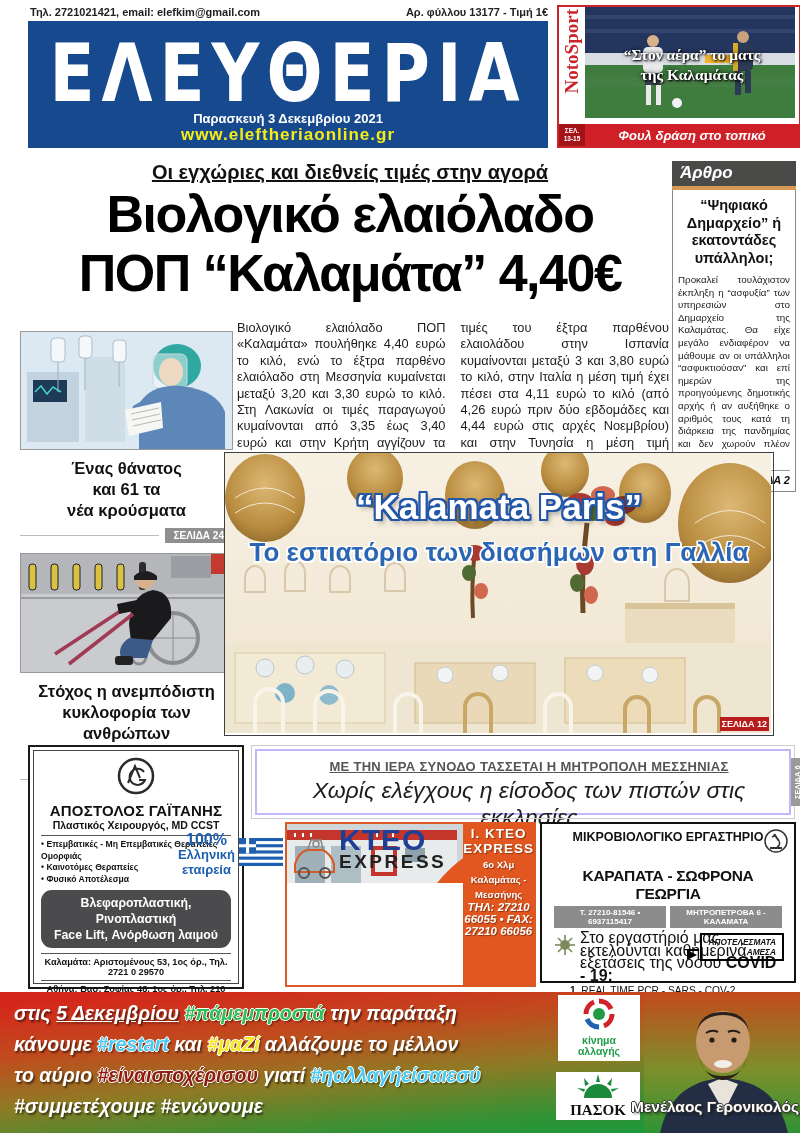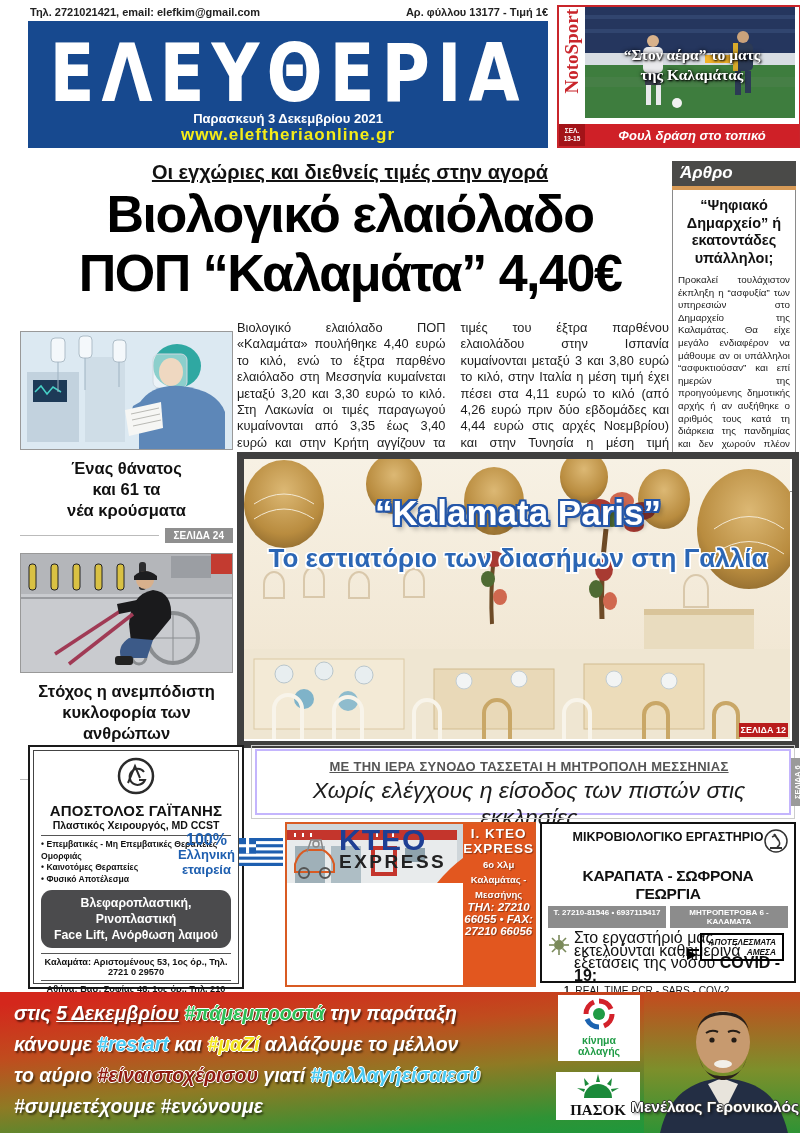--- a/index.html
+++ b/index.html
@@ -58,21 +58,21 @@
 
   
   .sidebar{left:20px;top:331px;width:213px;}
   .sb-photo{border:1px solid #999;display:block;}
   .sb-cap{margin-top:8px;text-align:center;font-size:16.5px;font-weight:600;line-height:21px;color:#111;}
   .refrow{display:flex;align-items:center;margin-top:7px;margin-bottom:10px;}
   .refrow .line{flex:1;height:1px;background:#bbb;margin-right:6px;}
   .graybadge{background:#8f8f8f;color:#fff;font-size:10px;font-weight:bold;padding:2px 9px;}
 
   
-  .feature{left:237px;top:452px;width:548px;height:282px;border:7px solid #404040;overflow:hidden;}
+  .feature{left:224px;top:452px;width:548px;height:282px;border:1px solid #404040;overflow:hidden;}
   .feature .ft{position:absolute;left:0;right:0;top:34px;text-align:center;font-weight:bold;font-size:35px;
         color:#fff;text-shadow:-2px 0 #2456a8,2px 0 #2456a8,0 -2px #2456a8,0 2px #2456a8,
         -2px -2px #2456a8,2px 2px #2456a8,-2px 2px #2456a8,2px -2px #2456a8,3px 4px 5px rgba(0,0,0,.35);}
   .feature .fs{position:absolute;left:0;right:0;top:84px;text-align:center;font-weight:bold;font-size:26px;
         color:#2b66b5;text-shadow:-1.5px 0 #fff,1.5px 0 #fff,0 -1.5px #fff,0 1.5px #fff,
         -1.5px -1.5px #fff,1.5px 1.5px #fff,-1.5px 1.5px #fff,1.5px -1.5px #fff;}
   .redbadge{position:absolute;right:4px;bottom:4px;background:#b91c1c;color:#fff;font-size:9px;
         font-weight:bold;padding:2px 2px;}
 
   
@@ -109,21 +109,21 @@
   .kteo .pct{position:absolute;right:52px;top:8px;text-align:center;color:#1e5fb0;font-weight:bold;
         font-size:13px;line-height:15px;}
   .kteo .pct .big{font-size:16px;}
   .kteo .photo{height:59px;overflow:hidden;}
   .kteo .strip{flex:1;background:#e2571f;color:#fff;text-align:center;padding-top:2px;}
   .kteo .s1{font-size:13.5px;font-weight:bold;letter-spacing:1px;text-shadow:1px 1px 1px rgba(0,0,0,.4);}
   .kteo .s1 .loc{font-size:9.5px;letter-spacing:0;}
   .kteo .s2{font-size:11.5px;font-weight:bold;font-style:italic;text-shadow:1px 1px 1px rgba(0,0,0,.4);}
 
   
-  .lab{left:540px;top:822px;width:256px;height:161px;border:2px solid #111;background:#fff;padding:4px 6px;
+  .lab{left:540px;top:822px;width:256px;height:161px;border:2px solid #111;background:#fff;padding:4px 12px;
        box-sizing:border-box;}
   .lab .t1{text-align:center;font-weight:bold;font-size:12.5px;margin-top:2px;}
   .lab .t2{text-align:center;font-weight:bold;font-size:15.5px;letter-spacing:-.3px;margin-top:23px;}
   .lab .badges{display:flex;gap:4px;margin-top:3px;}
   .lab .gb{background:#8c8c8c;color:#fff;font-size:8px;font-weight:bold;padding:2px 3px;flex:1;text-align:center;}
   .lab .intro{display:flex;gap:4px;margin-top:4px;font-size:16px;line-height:12.5px;}
   .lab .list{margin:3px 0 0 16px;font-size:10.2px;line-height:12.8px;}
   .lab .num{font-weight:bold;}
   .lab .bold{font-weight:bold;}
   .resbox{position:absolute;right:10px;bottom:20px;border:2px solid #000;padding:2px 6px;

